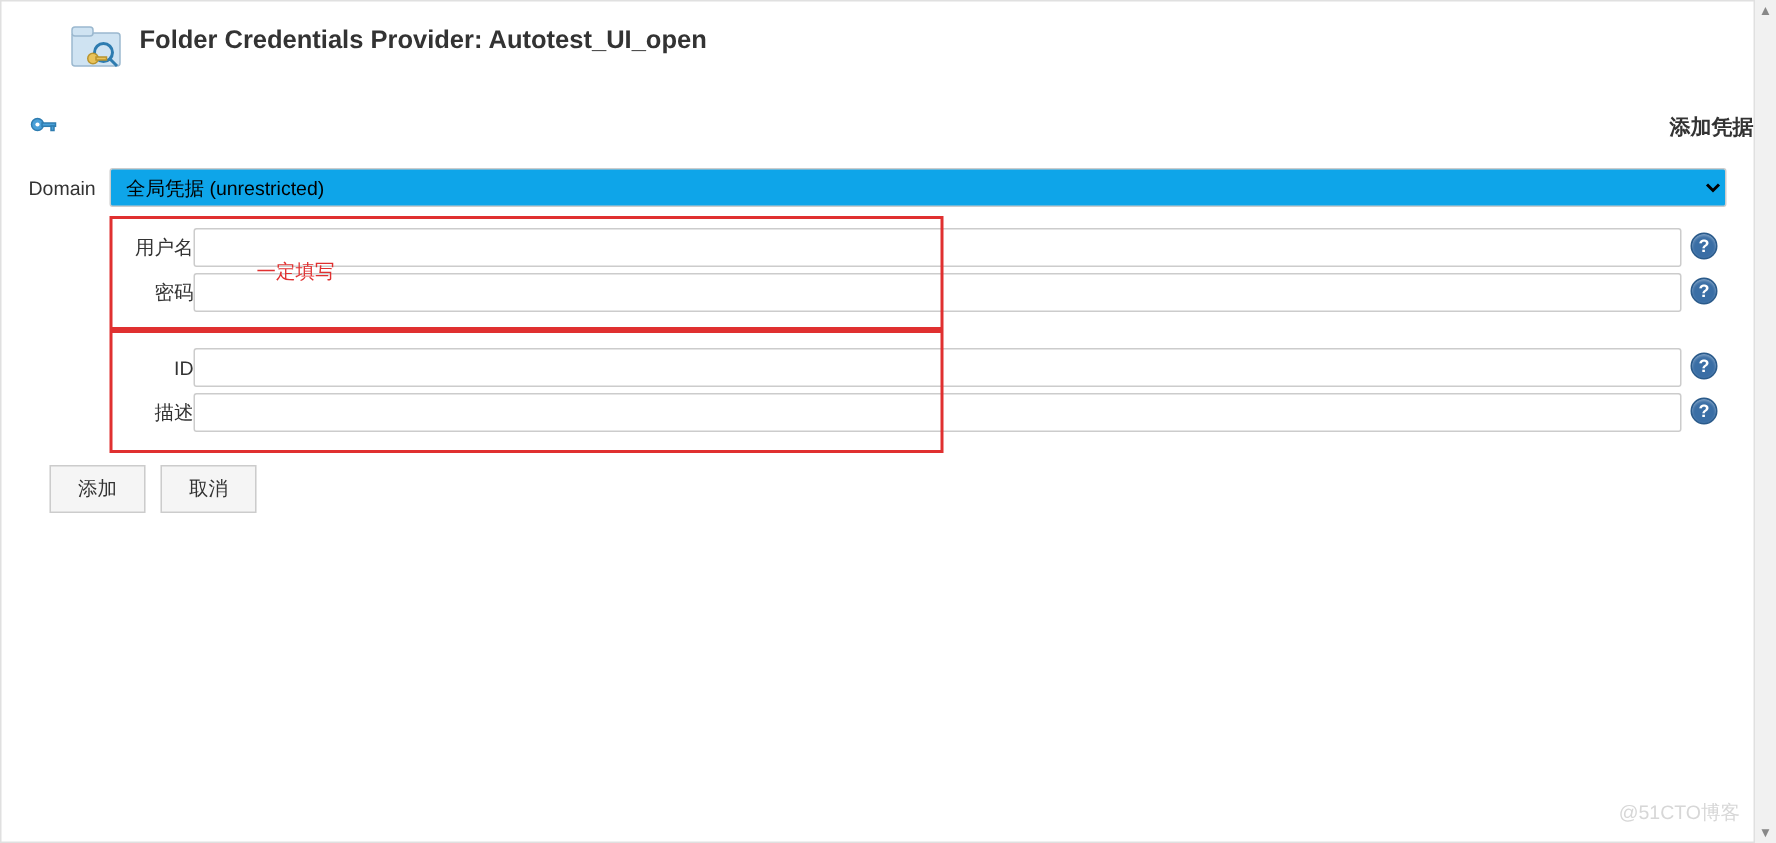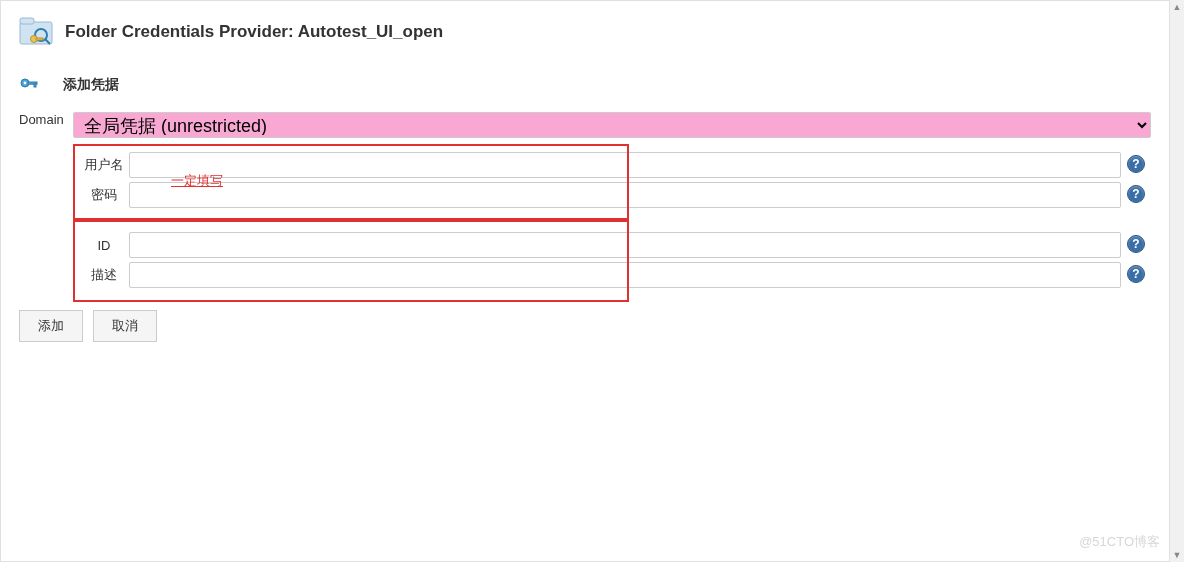--- a/index.html
+++ b/index.html
@@ -3,44 +3,44 @@
 <meta charset="utf-8">
 <style>
   * { box-sizing: border-box; margin: 0; padding: 0; }
   html, body { width: 1184px; height: 562px; font-family: Arial, "Microsoft YaHei", sans-serif; font-size: 13px; color: #333; background: #fff; }
   .page { width: 1170px; height: 562px; border: 1px solid #e0e0e0; background: #fff; padding: 0 0 0 0; position: relative; }
   .scrollbar-outer { position: absolute; right: 0; top: 0; width: 14px; height: 562px; background: #f1f1f1; }
   .scroll-up, .scroll-down { width: 14px; height: 14px; display: flex; align-items: center; justify-content: center; color: #888; font-size: 9px; }
   .scroll-up { position: absolute; top: 0; }
   .scroll-down { position: absolute; bottom: 0; }
 
-  .header { padding: 16px 18px 10px 18px; display: flex; align-items: center; gap: 10px; }
+  .header { padding: 16px 18px 10px 18px; display: flex; gap: 10px; margin-left: 28px; }
   .header h1 { font-size: 17px; font-weight: bold; color: #333; }
   .folder-icon { width: 36px; height: 30px; position: relative; }
 
-  .section-title { padding: 18px 0 8px 18px; display: flex; align-items: center; gap: 24px; font-weight: bold; font-size: 14px; color: #333; }
+  .section-title { padding: 18px 0 8px 18px; display: flex; align-items: center; gap: 24px; font-weight: bold; font-size: 14px; color: #333; justify-content: space-between; }
 
   .form { padding: 4px 18px 0 18px; }
-  .row { display: flex; align-items: flex-start; margin: 6px 0; }
+  .row { display: flex; align-items: center; margin: 6px 0; }
   .row .label { width: 54px; text-align: left; padding-right: 6px; font-size: 13px; color: #333; }
 
   .indented { margin-left: 54px; padding: 2px 0; border: 2px solid transparent; position: relative; }
   .indented .irow { display: flex; align-items: center; margin: 4px 0; }
-  .indented .ilabel { width: 54px; text-align: center; font-size: 13px; color: #333; padding-left: 4px; }
+  .indented .ilabel { width: 54px; text-align: right; font-size: 13px; color: #333; padding-left: 4px; }
   .indented .ifield { flex: 1; padding-right: 28px; position: relative; }
   .indented .ifield input { width: 100%; height: 26px; border: 1px solid #ccc; border-radius: 2px; padding: 2px 6px; font-size: 13px; }
   .help { position: absolute; right: 4px; top: 3px; width: 18px; height: 18px; border-radius: 50%; background: #3a6ea5; color: #fff; font-size: 12px; font-weight: bold; display: flex; align-items: center; justify-content: center; border: 1px solid #2a5a8a; cursor: pointer; box-shadow: inset 0 1px 2px rgba(255,255,255,0.4); }
 
   .redbox { border: 2px solid #e03030; position: absolute; pointer-events: none; }
-  .annot { position: absolute; color: #e03030; font-size: 13px; pointer-events: none; text-decoration: underline; }
+  .annot { position: absolute; color: #e03030; font-size: 13px; pointer-events: none; }
 
-  select.full, .select-like { width: 100%; height: 26px; border: 1px solid #ccc; border-radius: 2px; padding: 2px 6px; font-size: 18px; background: #f9a8d4; }
+  select.full, .select-like { width: 100%; height: 26px; border: 1px solid #ccc; border-radius: 2px; padding: 2px 6px; font-size: 13px; background: #0ea5e9; }
   .row .field { flex: 1; }
 
-  .buttons { padding: 14px 18px; display: flex; gap: 10px; }
+  .buttons { padding: 14px 32px; display: flex; gap: 10px; }
   .btn { min-width: 64px; height: 32px; padding: 0 16px; background: #f5f5f5; border: 1px solid #ccc; font-size: 13px; color: #333; cursor: pointer; }
 
   .watermark { position: absolute; right: 9px; bottom: 10px; color: #d7d7d7; font-size: 13px; }
 
   .gap { height: 8px; }
 </style>
 </head>
 <body>
 
 <div class="page">

